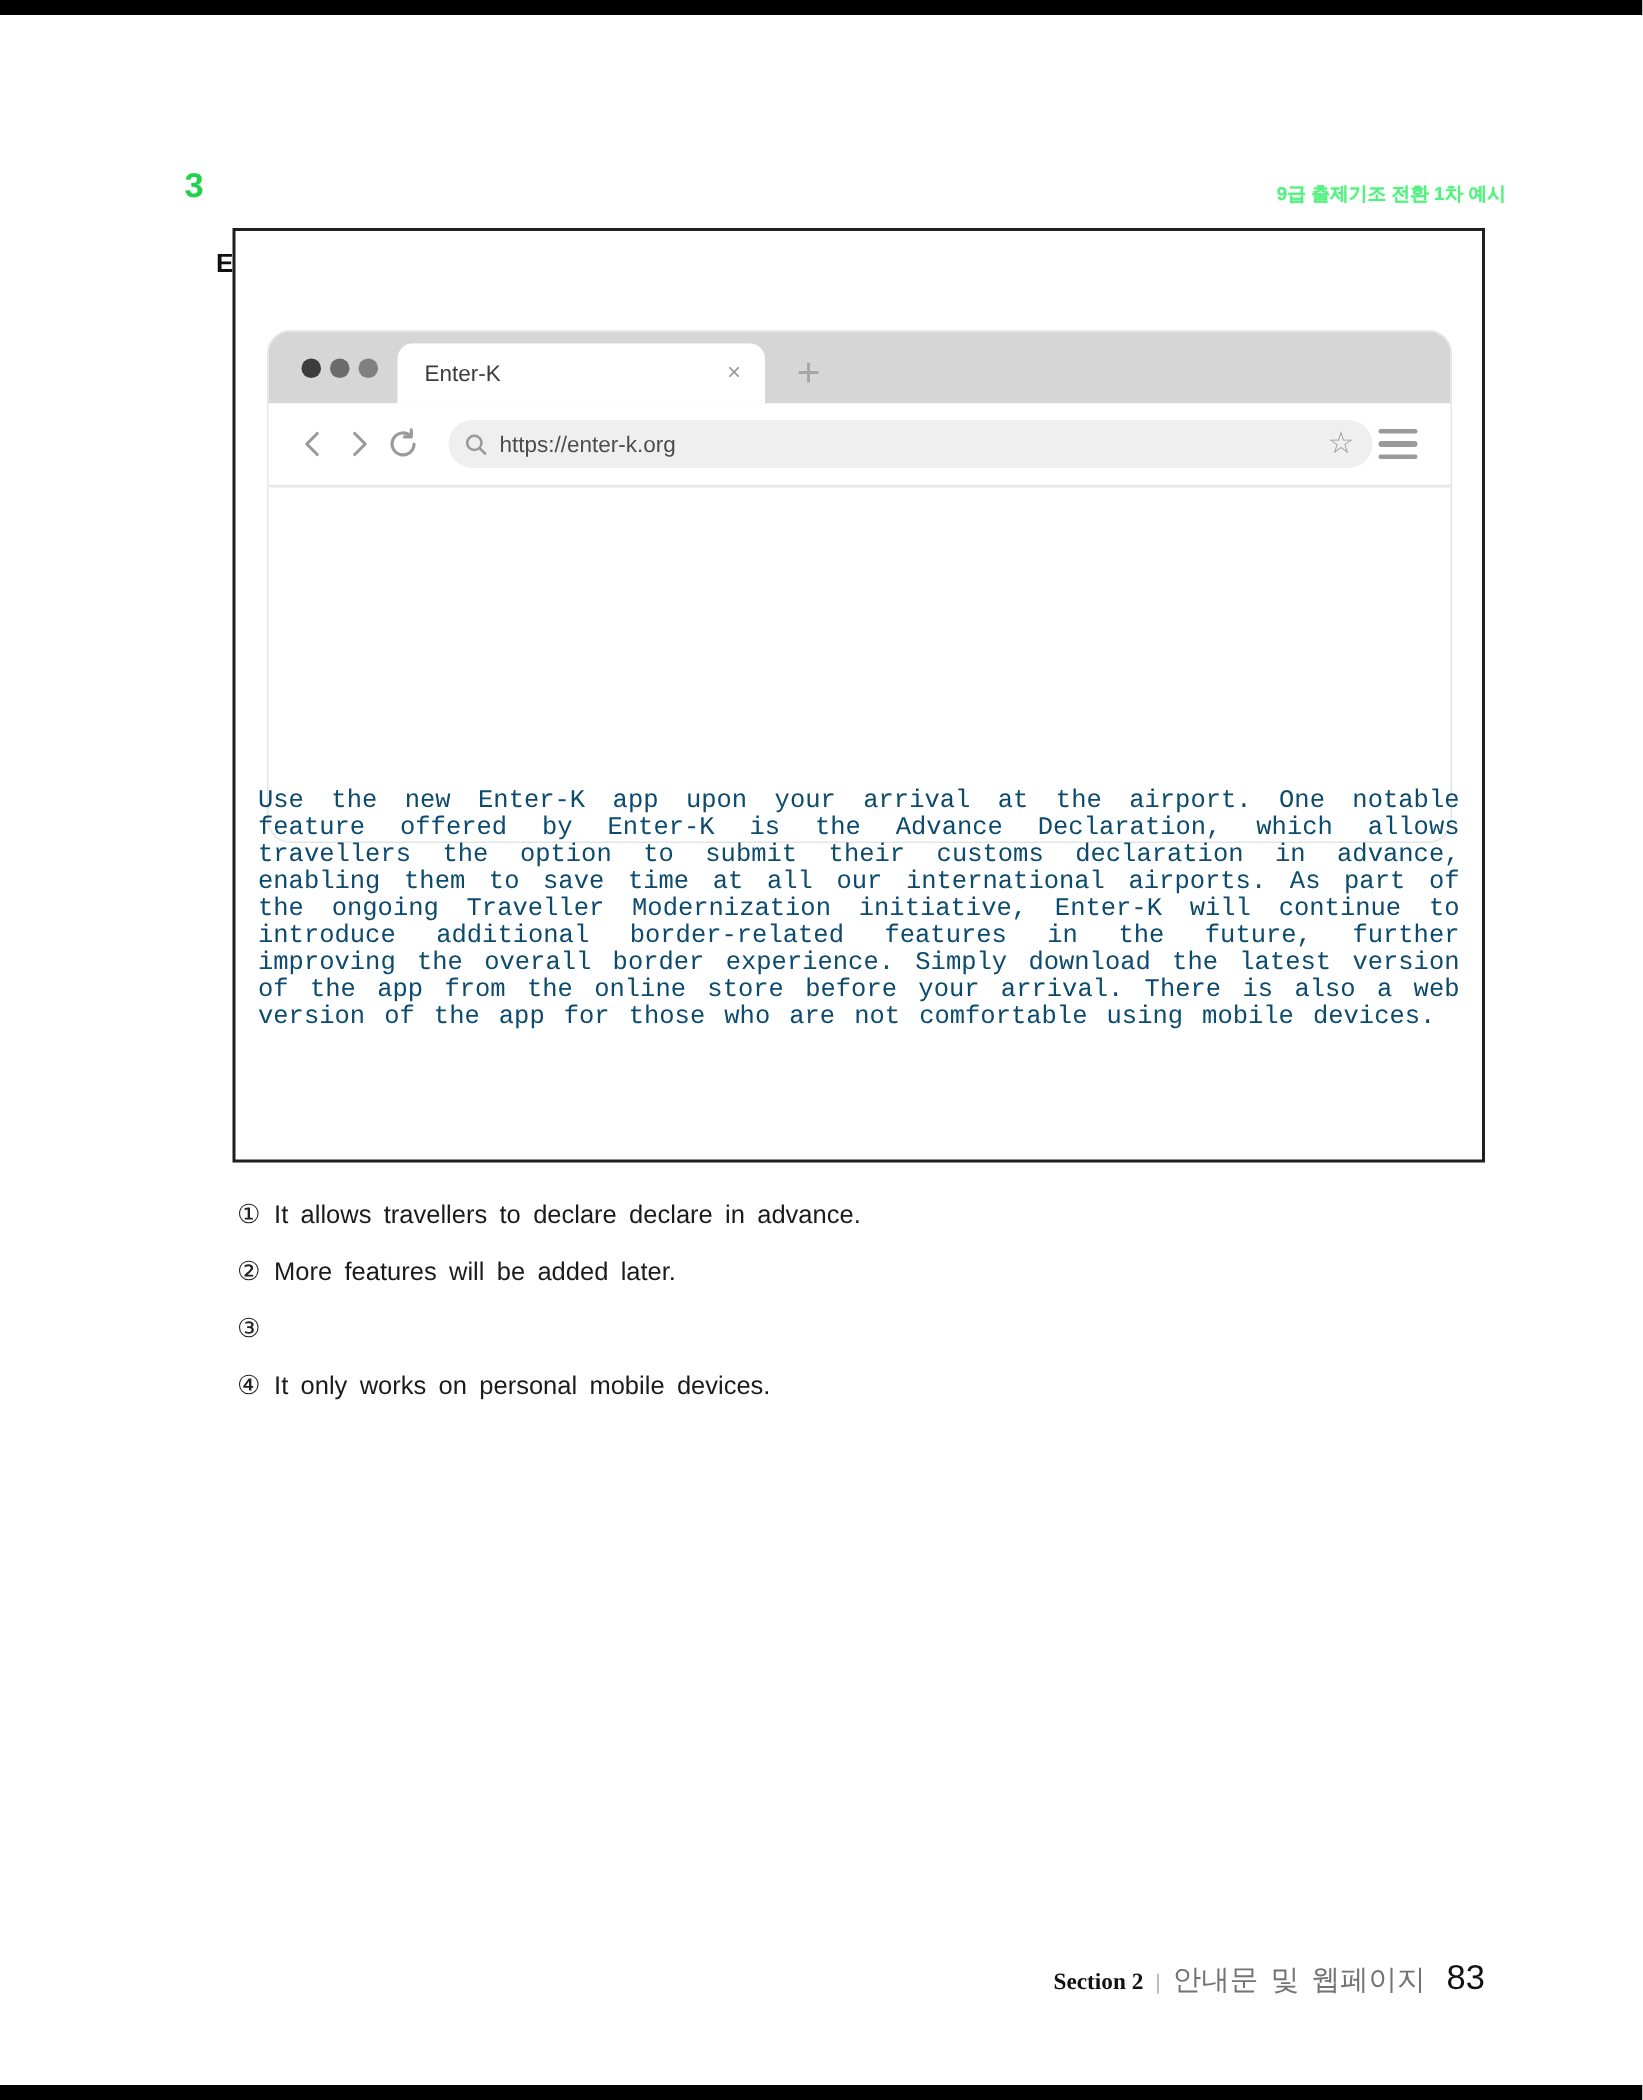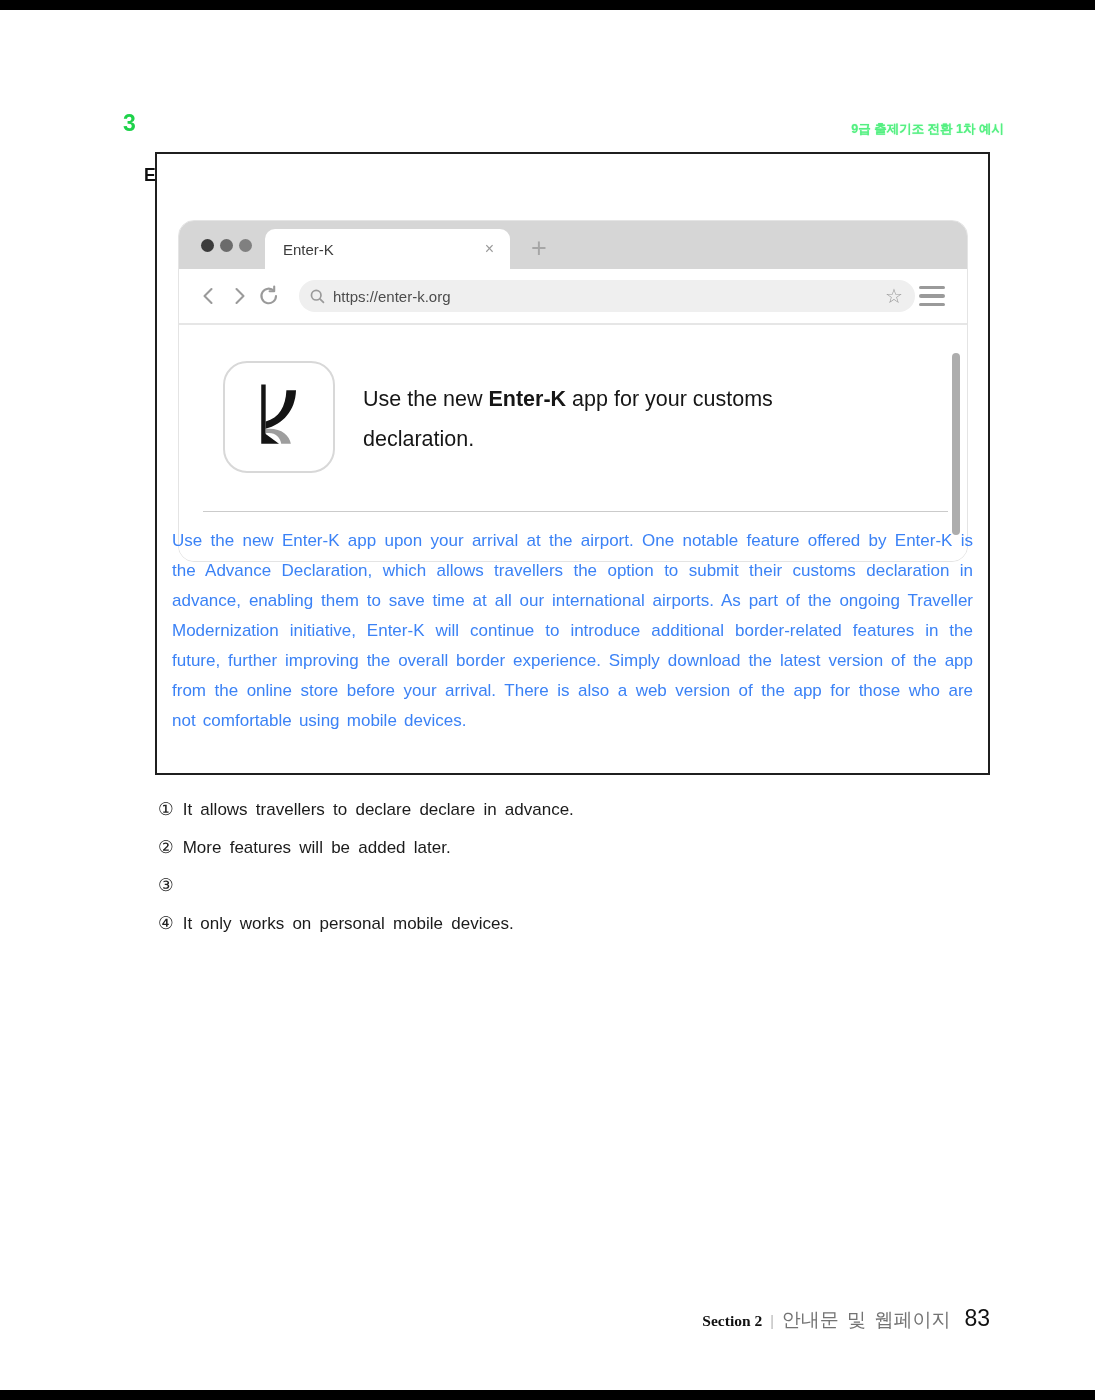--- a/index.html
+++ b/index.html
@@ -48,22 +48,22 @@
   .b-content { position:relative; height:236px; background:#fff; }
   .logo { position:absolute; left:44px; top:36px; width:112px; height:112px; border-radius:24px;
           border:2px solid #d8d8d8; background:#fff; display:flex; align-items:center; justify-content:center; }
   .headline { position:absolute; left:184px; top:54px; width:500px; font-size:21.5px; line-height:40px;
               color:#161616; }
   .headline b { font-weight:bold; }
   .c-divider { position:absolute; left:24px; top:186px; width:745px; height:1px; background:#cbcbcb; }
   .scrollbar { position:absolute; right:7px; top:28px; width:8px; height:182px; background:#adadad; border-radius:4px; }
 
   
-  .passage { position:absolute; left:15px; top:372px; width:801px; font-size:17px; line-height:30px;
-             color:#3b82f6; text-align:justify; word-spacing:2.5px; }
+  .passage { position:absolute; left:15px; top:372px; width:801px; font-size:17px; line-height:18px;
+             color:#0c4a6e; text-align:justify; word-spacing:2.5px;font-family:Liberation Mono, monospace; }
 
   
   .options { position:absolute; left:158px; top:799px; }
   .option { display:flex; align-items:baseline; height:38px; font-size:17px; color:#1b1b1b; word-spacing:3.5px; }
   .option .marker { font-size:17.5px; margin-right:9px; word-spacing:normal; color:#222; }
 
   
   .footer { position:absolute; top:1305px; right:105px; display:flex; align-items:baseline; }
   .footer .section { font-size:15.5px; font-weight:bold; color:#111;font-family:Liberation Serif, serif; }
   .footer .fsep { font-size:14px; color:#b5b5b5; margin:0 8px; }
@@ -116,32 +116,20 @@
         <span class="star">☆</span>
       </div>
       <div class="hamburger">
         <span></span>
           <span></span>
           <span></span>
       </div>
     </div>
     <div class="toolbar-sep"></div>
 
-    <div class="b-content">
-      <div class="logo">
-        <svg width="74" height="84" viewBox="0 0 100 108">
-          <path d="M26 10 L32 10 L32 77 L50 90 L26 90 Z" fill="#141414"></path>
-          <path d="M32 60 C50 56 59 40 60 18 L73 18 C72 46 55 64 32 70 Z" fill="#141414"></path>
-          <path d="M32 70 C52 68 64 78 66 90 L53 90 C51 80 44 74 32 76 Z" fill="#9e9e9e"></path>
-        </svg>
-      </div>
-      <div class="headline"><span>Use the new </span><b>Enter-K</b><span> app for your customs declaration.</span></div>
-      <div class="c-divider"></div>
-      <div class="scrollbar"></div>
-    </div>
   </div>
 
   <p class="passage">Use the new Enter-K app upon your arrival at the airport. One notable feature offered by Enter-K is the Advance Declaration, which allows travellers the option to submit their customs declaration in advance, enabling them to save time at all our international airports. As part of the ongoing Traveller Modernization initiative, Enter-K will continue to introduce additional border-related features in the future, further improving the overall border experience. Simply download the latest version of the app from the online store before your arrival. There is also a web version of the app for those who are not comfortable using mobile devices.</p>
 </div>
 
 <div class="options">
   <div class="option">
     <span class="marker">①</span>
     <span>It allows travellers to declare declare in advance.</span>
   </div>

